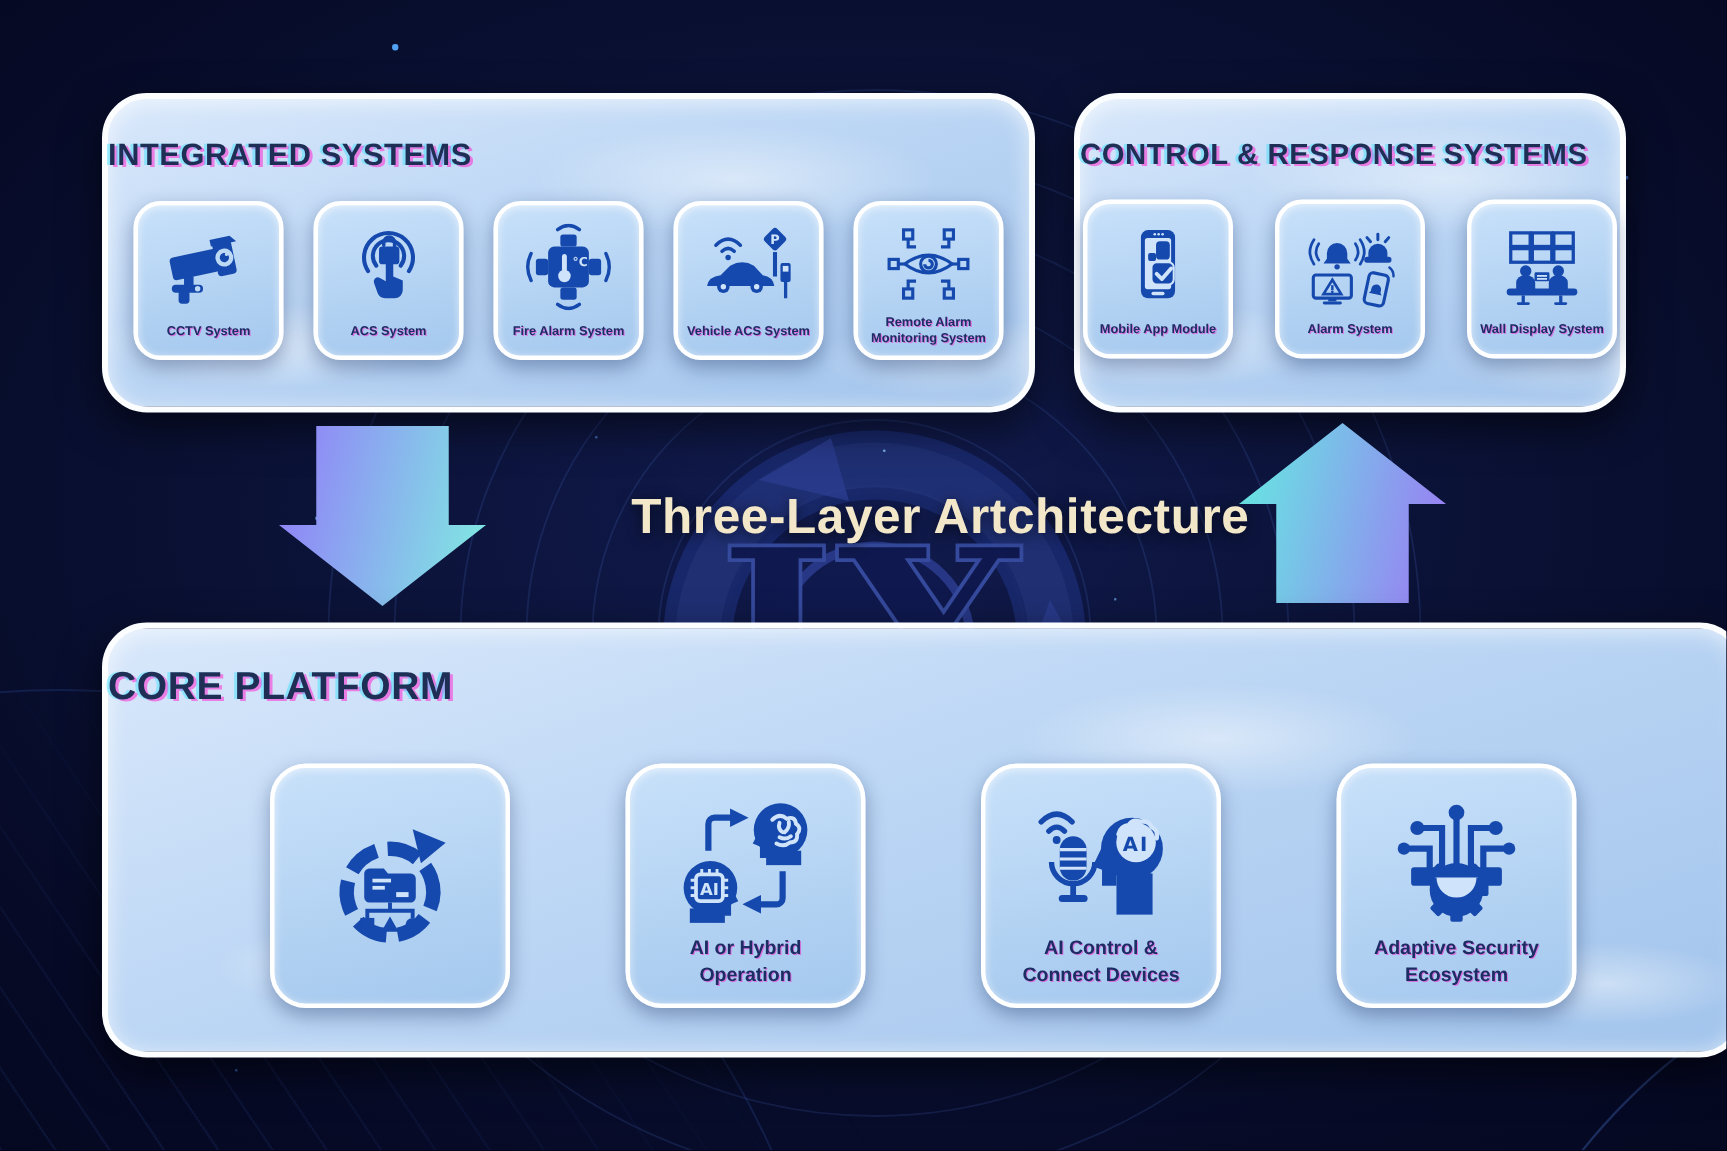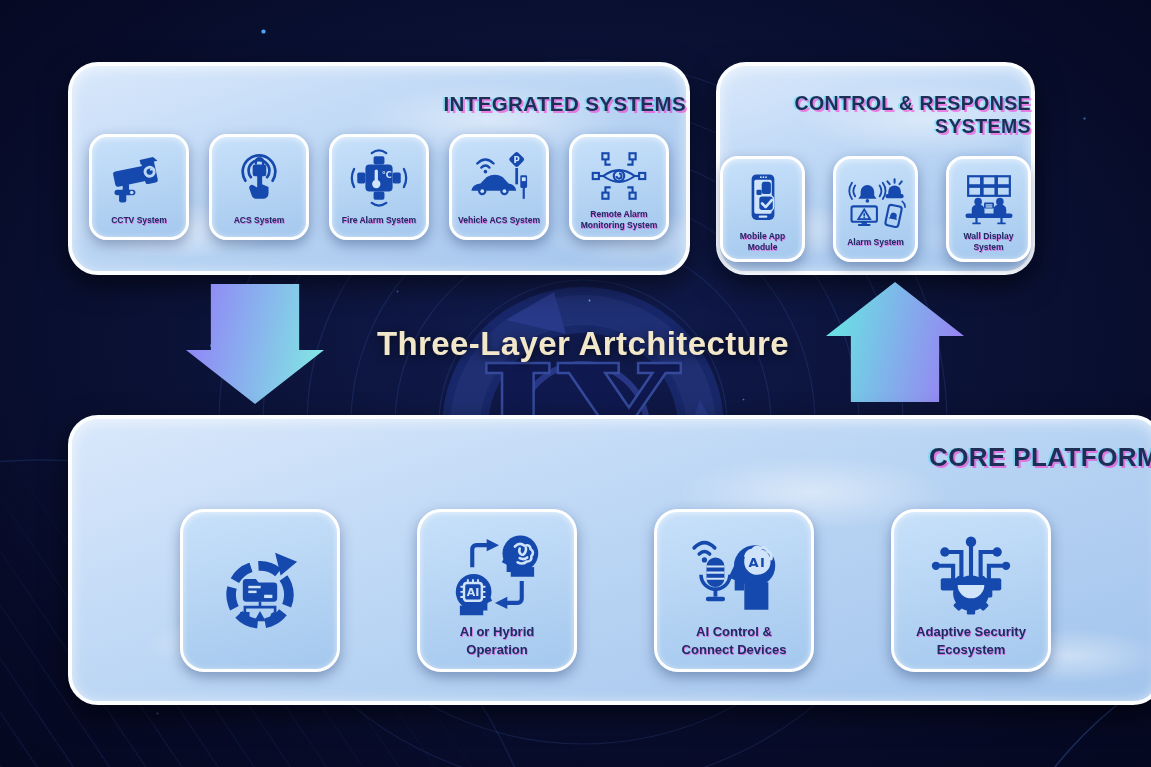--- a/index.html
+++ b/index.html
@@ -35,44 +35,44 @@
     background:linear-gradient(162deg,#d9e8fb 0%,#bdd7f5 42%,#a2c4ec 100%);
     box-shadow:0 10px 28px rgba(0,0,0,.55), inset 0 2px 14px rgba(255,255,255,.65);
   }
   .panel::before{content:"";position:absolute;inset:0;border-radius:24px;pointer-events:none;
     background:
       radial-gradient(150px 42px at 16% 80%, rgba(255,255,255,.5), transparent 70%),
       radial-gradient(190px 52px at 68% 26%, rgba(255,255,255,.45), transparent 72%),
       radial-gradient(130px 40px at 92% 84%, rgba(255,255,255,.42), transparent 70%);
   }
   .panel-integrated{left:68px;top:62px;width:622px;height:213px;}
-  .panel-control{left:716px;top:62px;width:319px;height:213px;}
+  .panel-control{left:716px;top:62px;width:368px;height:213px;}
   .panel-core{left:68px;top:415px;width:1095px;height:290px;}
-  .panel h2{position:relative;margin:0;text-align:right;font-weight:bold;color:#1e2e55;letter-spacing:.4px;
+  .panel h2{position:relative;margin:0;text-align:left;font-weight:bold;color:#1e2e55;letter-spacing:.4px;
     text-shadow:-2px 0 0 rgba(45,224,255,.42), 2px 1.5px 0 rgba(255,42,212,.55);}
   .panel-integrated h2{padding-top:26px;font-size:20.5px;}
   .panel-control h2{padding-top:26px;font-size:19.5px;}
   .panel-core h2{padding-top:23px;font-size:26px;}
   .cards{position:relative;display:flex;justify-content:center;}
   .panel-integrated .cards{gap:20px;margin-top:18px;}
   .panel-control .cards{gap:28px;margin-top:18px;}
   .panel-core .cards{gap:77px;margin-top:36px;}
   .card{box-sizing:border-box;border:3px solid #fff;display:flex;flex-direction:column;align-items:center;
     background:linear-gradient(168deg,#c8e1fa 0%,#b4d3f3 55%,#a4c8ee 100%);
     box-shadow:0 5px 13px rgba(10,30,80,.35), inset 0 1px 6px rgba(255,255,255,.6);}
   .card-sm{width:100px;height:106px;border-radius:18px;padding:7px 3px 6px;}
   .card-lg{width:160px;height:163px;border-radius:24px;padding:12px 6px 10px;}
   .card .icon{flex:1;display:flex;align-items:center;justify-content:center;}
   .card .icon svg{display:block;}
   .label{font-weight:bold;text-align:center;color:#1b2d63;
     text-shadow:.7px .7px 0 rgba(255,42,212,.55);}
   .label-sm{font-size:8.5px;line-height:1.3;min-height:20px;display:flex;align-items:center;justify-content:center;padding:0 2px;}
   .label-lg{font-size:13px;line-height:1.35;min-height:36px;display:flex;align-items:center;justify-content:center;padding:0 8px;}
   
-  .mid-title{position:absolute;left:333px;top:325px;width:500px;text-align:center;z-index:3;
+  .mid-title{position:absolute;left:333px;top:325px;width:500px;text-align:right;z-index:3;
     font-size:33px;font-weight:bold;color:#f2e8c9;letter-spacing:.4px;
     text-shadow:0 2px 9px rgba(0,0,0,.6);}
   .arrow{position:absolute;z-index:2;filter:drop-shadow(0 4px 9px rgba(0,0,0,.45));}
   .arrow-down{left:186px;top:284px;width:138px;height:120px;
     background:linear-gradient(102deg,#9180f8 4%,#80e9e2 96%);
     clip-path:polygon(18% 0,82% 0,82% 55%,100% 55%,50% 100%,0 55%,18% 55%);}
   .arrow-up{left:826px;top:282px;width:138px;height:120px;
     background:linear-gradient(102deg,#66e7e2 4%,#9a7df3 96%);
     clip-path:polygon(50% 0,100% 45%,82% 45%,82% 100%,18% 100%,18% 45%,0 45%);}
   .z2{z-index:2;}

